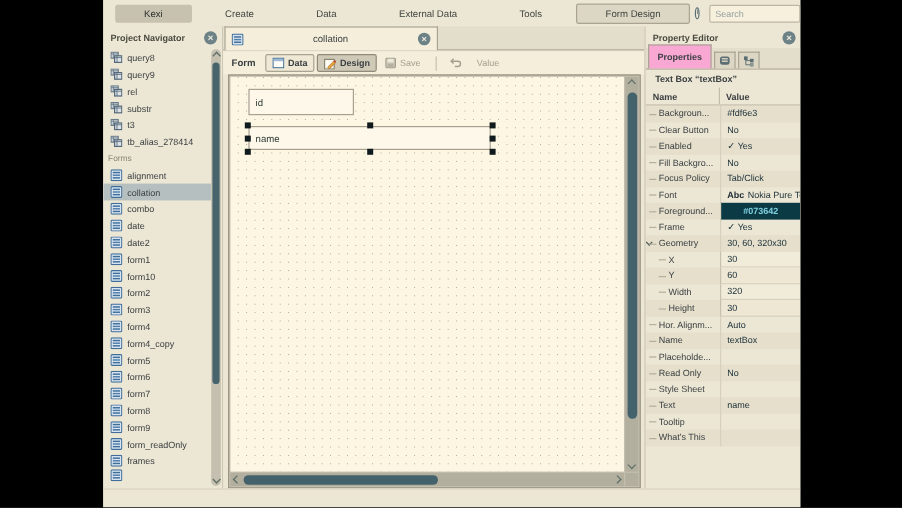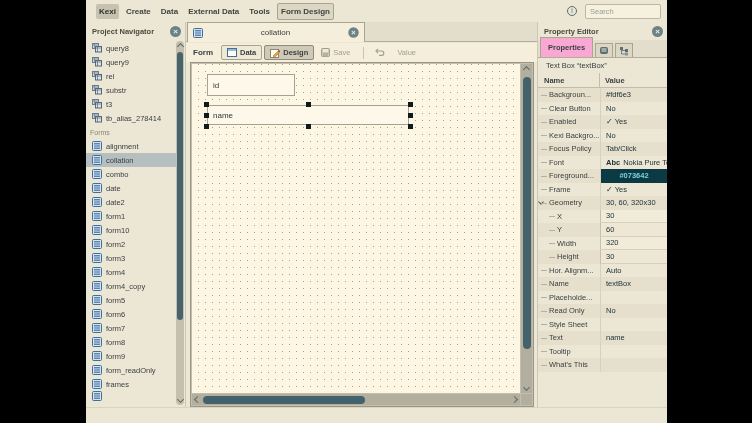--- a/index.html
+++ b/index.html
@@ -5,21 +5,21 @@
   * { margin:0; padding:0; box-sizing:border-box; }
   html,body { width:752px; height:423px; background:#000; overflow:hidden;
     font-family:"Liberation Sans", sans-serif; }
   .stage { position:relative; width:752px; height:423px; background:#000; overflow:hidden; }
   .app { position:absolute; left:86px; top:0; width:581px; height:423px;
     background:#ece6d4; color:#3a3f41; overflow:hidden; }
 
   
   .topbar { position:absolute; left:0; top:0; right:0; height:22px;
     display:flex; align-items:center; padding-left:10px; background:#ece6d4; }
-  .tb-item { font-size:8px; font-weight:700; color:#40453f; padding:3px 3px;
+  .tb-item { font-size:8px; font-weight:400; color:#40453f; padding:3px 24px;
     margin-right:4px; white-space:nowrap; cursor:default; border-radius:2px; }
   .tb-item.active { background:#c7c1af; color:#2e3230; }
   .tb-item.selected { background:#dcd6c4; border:1px solid #a9a492;text-align:center; }
   .tb-spacer { flex:1; }
   .info-icon { width:10px; height:10px; border:1px solid #5a6e74; border-radius:50%;
     font-size:7px; line-height:8px; text-align:center; color:#5a6e74; margin-right:8px; }
   .searchbox { width:76px; height:15px; background:#f6f0dd; border:1px solid #bcb6a4;
     border-radius:2px; font-size:7.5px; padding:0 4px; color:#3a3f41; margin-right:6px;
     font-family:"Liberation Sans", sans-serif; }
   .searchbox::placeholder { color:#96a0a0; }
@@ -91,21 +91,21 @@
     border-left:1px solid #cdc7b5; overflow:hidden; }
   .pe-header { height:18px; display:flex; align-items:center; padding:0 4px 0 6px; }
   .pe-title { flex:1; font-size:7.5px; font-weight:700; color:#4a4a40; }
   .pe-tabs { height:18px; display:flex; align-items:flex-end; padding-left:2px;
     border-bottom:1px solid #b3ac9a; background:#e3ddcb; }
   .pe-tab { background:#f9a8d4; border:1px solid #aaa493; border-bottom:none;
     font-size:7.5px; font-weight:700; padding:5px 7px; color:#3a3f41; }
   .pe-itab { width:18px; height:14px; background:#dcd6c4; border:1px solid #aaa493;
     border-bottom:none; margin-left:2px; display:flex; align-items:center; justify-content:center; }
   .pe-caption { height:15px; line-height:16px; padding-left:8px; font-size:7.5px;
-    font-weight:400; color:#3a3f41; }
+    font-weight:700; color:#3a3f41; }
   .pe-thead { height:15px; display:flex; align-items:center; font-size:7.5px;
     font-weight:700; color:#3a3f41; border-bottom:1px solid #c2bcaa; }
   .pe-thead .c1 { width:62px; padding-left:6px; border-right:1px solid #c2bcaa; height:100%; line-height:15px; }
   .pe-thead .c2 { flex:1; padding-left:5px; }
   .pe-rows { position:absolute; left:0; top:66px; right:0; bottom:0; overflow:hidden; }
   .pr { display:flex; height:13.5px; align-items:center; font-size:7.5px; position:relative; }
   .pr:nth-child(odd) { background:#e5dfcc; }
   .pr-name { width:62px; padding-left:11px; color:#3a3f41; white-space:nowrap; overflow:hidden; position:relative; }
   .pr-name::before { content:""; position:absolute; left:3px; top:50%; width:6px; height:1px; background:#b5af9d; }
   .pr.sub .pr-name { padding-left:19px; }
@@ -573,21 +573,21 @@
               </span>
             </div>
             <div class="pr">
               <span class="pr-name">Enabled</span>
               <span class="pr-val">
                 <span class="chk">✓</span>
                 <span>Yes</span>
               </span>
             </div>
             <div class="pr">
-              <span class="pr-name">Kexi Backgro...</span>
+              <span class="pr-name">Fill Backgro...</span>
               <span class="pr-val">
                 <span>No</span>
               </span>
             </div>
             <div class="pr">
               <span class="pr-name">Focus Policy</span>
               <span class="pr-val">
                 <span>Tab/Click</span>
               </span>
             </div>

